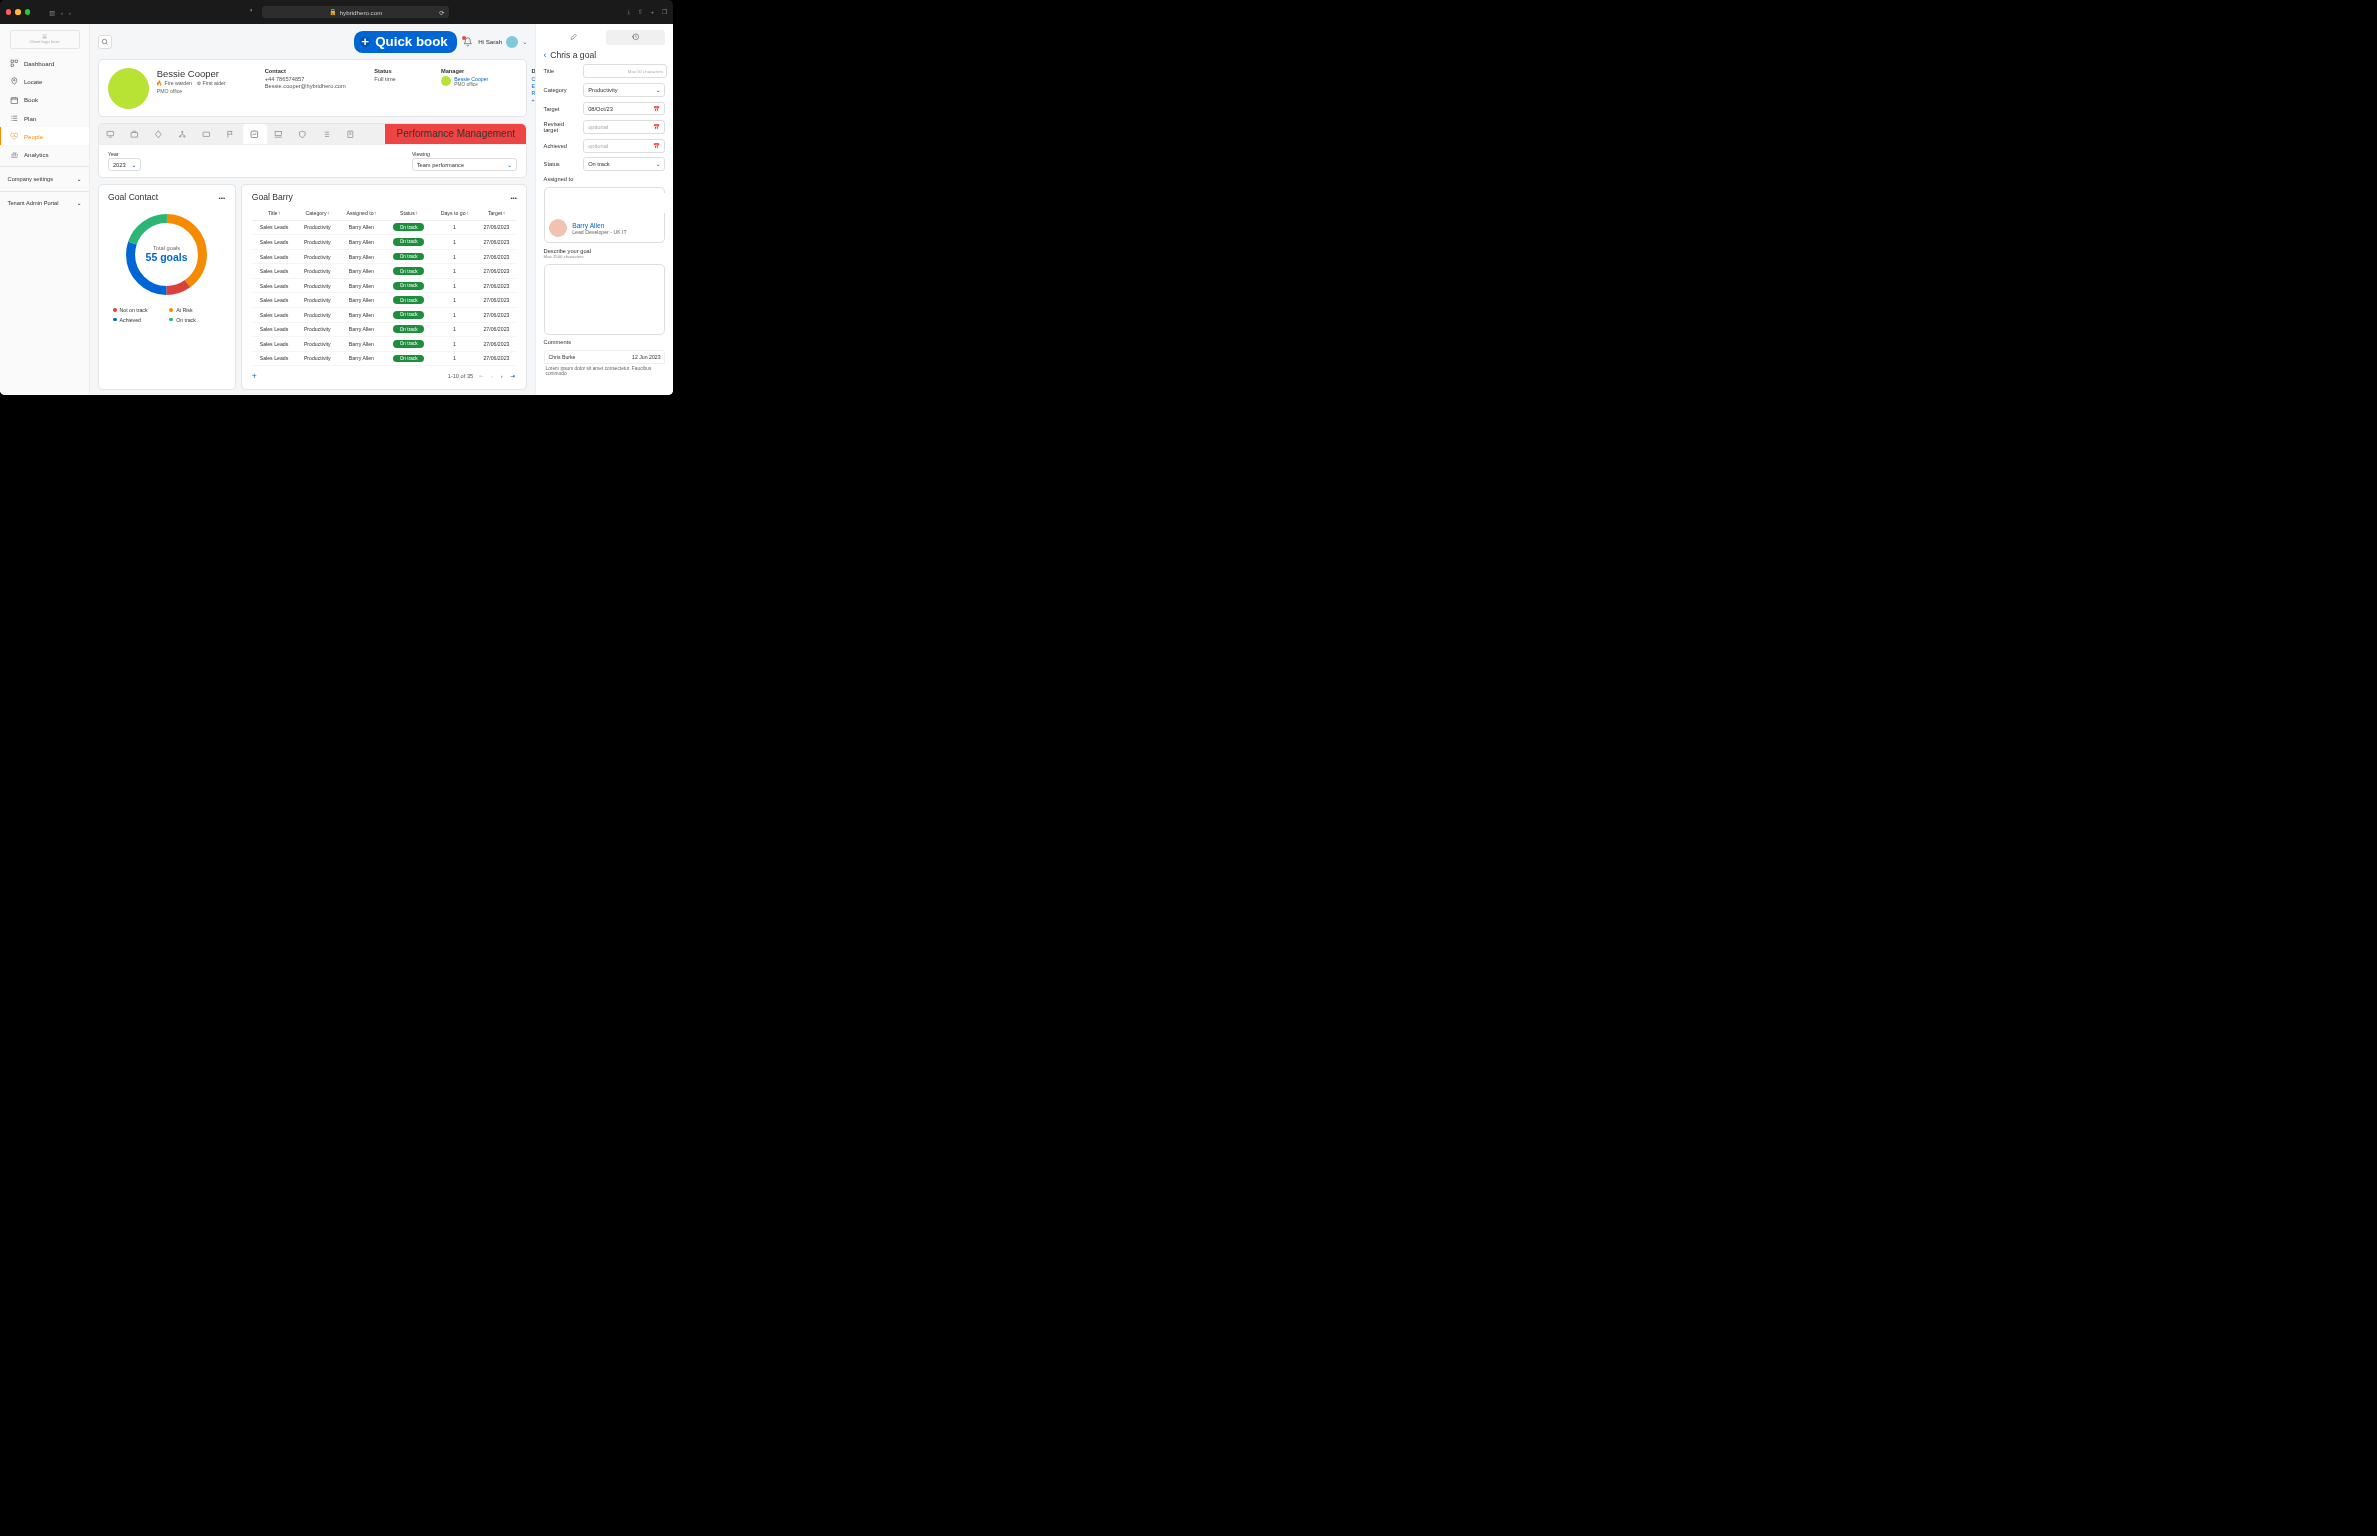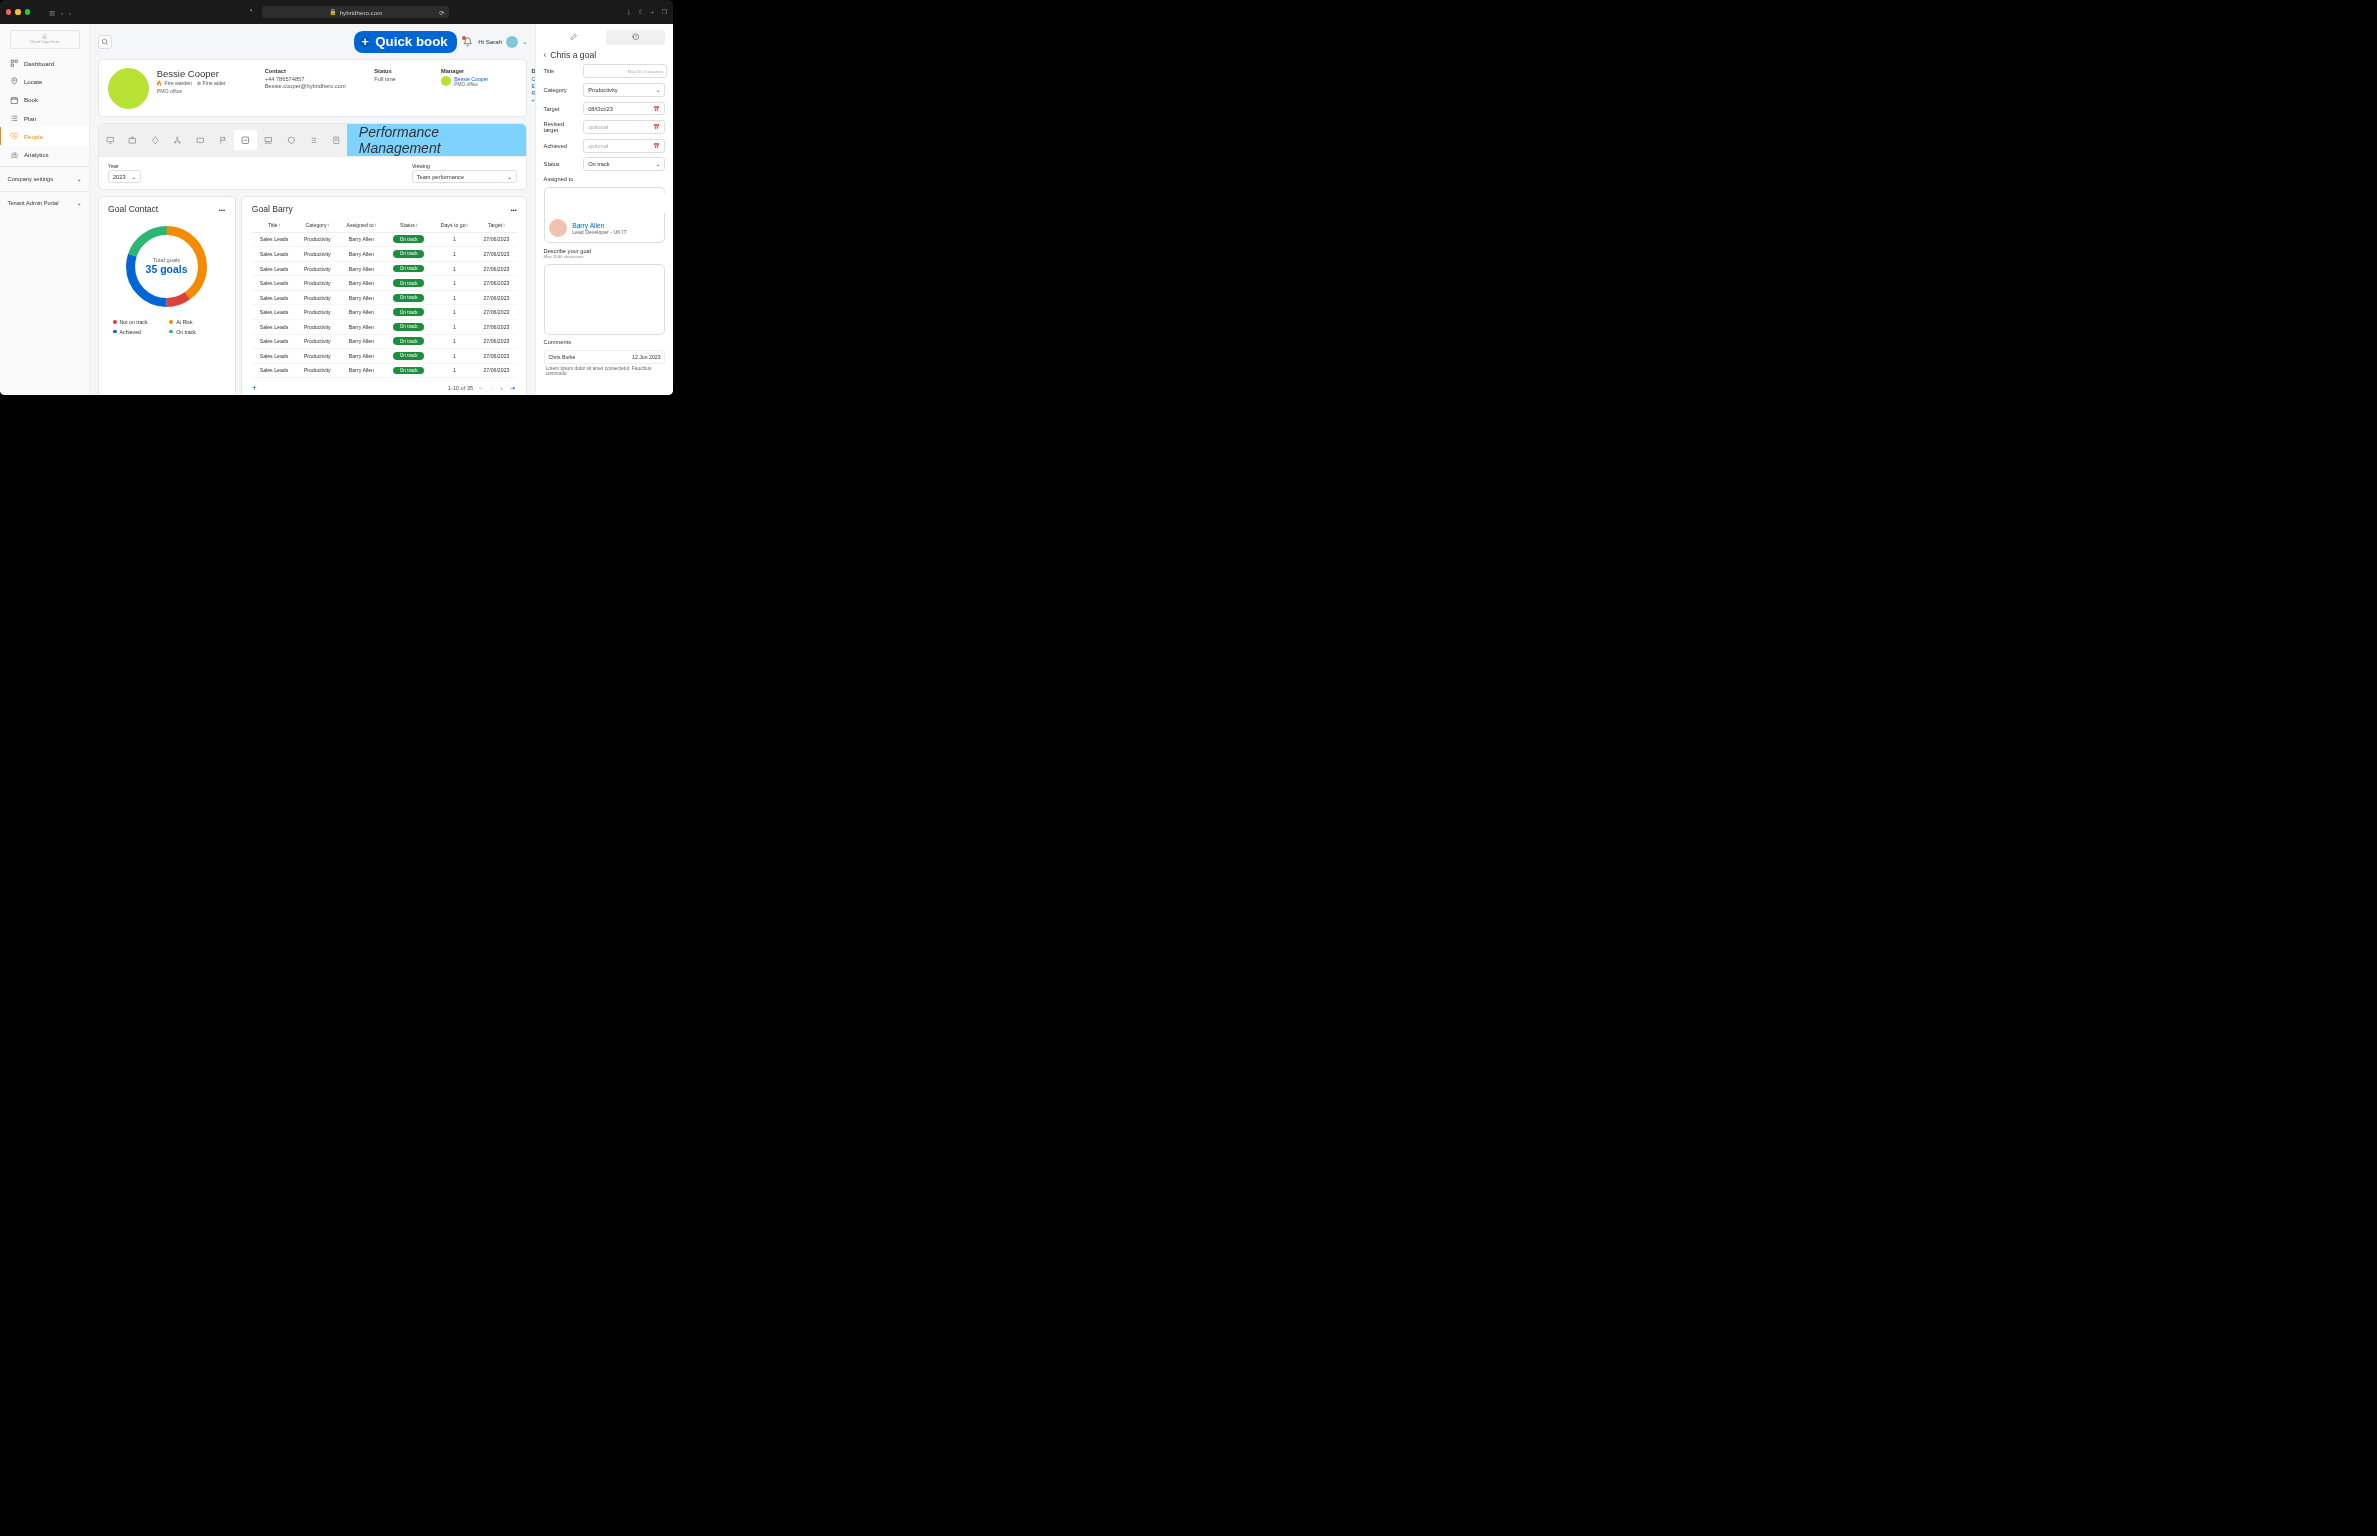--- a/index.html
+++ b/index.html
@@ -39,21 +39,21 @@
 .badge-row { display: flex; gap: 4.8px; font-size: 5.2px; color: #555; margin: 1.9px 0; }
 .meta-col { display: flex; flex-direction: column; gap: 1px; font-size: 5.7px; }
 .meta-label { font-weight: 600; color: #333; margin-bottom: 1px; }
 .meta-val { color: #555; }
 .link { color: #0066d6; cursor: pointer; }
 .vdiv { width: 0.5px; background: #e5e5e5; }
 .tabs-card { background: #fff; border: 0.5px solid #e5e5e5; border-radius: 4.8px; }
 .tabs-row { display: flex; align-items: center; border-bottom: 0.5px solid #eee; background: #f0f0f0; border-radius: 4.8px 4.8px 0 0; }
 .tab-icon { width: 24px; height: 20px; display: flex; align-items: center; justify-content: center; color: #666; cursor: pointer; }
 .tab-icon.active { background: #fff; border-radius: 2.9px 2.9px 0 0; }
-.perf-title { margin-left: auto; padding: 0 11.4px; font-size: 14px; font-weight: 400; background: #7dd3fc; align-self: stretch; display: flex; align-items: center; border-radius: 0 4.8px 0 0; font-style: italic; }
+.perf-title { margin-left: auto; padding: 0 11.4px; font-size: 10px; font-weight: 400; background: #ef4444; align-self: stretch; display: flex; align-items: center; border-radius: 0 4.8px 0 0; }
 .filter-row { display: flex; padding: 5.7px 9.5px; gap: 19px; }
 .filter-group { display: flex; flex-direction: column; gap: 1.9px; }
 .filter-group.right { margin-left: auto; flex: 0 0 105px; }
 .filter-label { font-size: 5.2px; color: #333; }
 .select { border: 0.5px solid #ddd; border-radius: 2.9px; padding: 2.4px 3.8px; display: flex; justify-content: space-between; align-items: center; cursor: pointer; min-width: 33px; font-size: 5.7px; }
 .content-row { display: flex; gap: 5.7px; }
 .card { background: #fff; border: 0.5px solid #e5e5e5; border-radius: 4.8px; padding: 7.6px 9.5px; }
 .card-head { display: flex; justify-content: space-between; align-items: center; margin-bottom: 3.8px; }
 .card-title { font-size: 8.6px; font-weight: 400; }
 .goal-status { flex: 0 0 138px; }
@@ -357,21 +357,21 @@
           </div>
           <div class="donut-wrap">
             <svg width="95" height="95" viewBox="0 0 42 42">
               <circle cx="21" cy="21" r="15.9" fill="none" stroke="#f58b00" stroke-width="4" stroke-dasharray="40 60" stroke-dashoffset="25"></circle>
               <circle cx="21" cy="21" r="15.9" fill="none" stroke="#d9413a" stroke-width="4" stroke-dasharray="10 90" stroke-dashoffset="85"></circle>
               <circle cx="21" cy="21" r="15.9" fill="none" stroke="#0066d6" stroke-width="4" stroke-dasharray="30 70" stroke-dashoffset="75"></circle>
               <circle cx="21" cy="21" r="15.9" fill="none" stroke="#2bb673" stroke-width="4" stroke-dasharray="20 80" stroke-dashoffset="45"></circle>
             </svg>
             <div class="donut-center">
               <div class="lbl">Total goals</div>
-              <div class="val">35 goals</div>
+              <div class="val">55 goals</div>
             </div>
           </div>
           <div class="legend" id="legend">
               <div class="leg-item">
                 <span class="leg-dot" style="background:#d9413a"></span>
                 <span>Not on track</span>
               </div>
               <div class="leg-item">
                 <span class="leg-dot" style="background:#f58b00"></span>
                 <span>At Risk</span>

